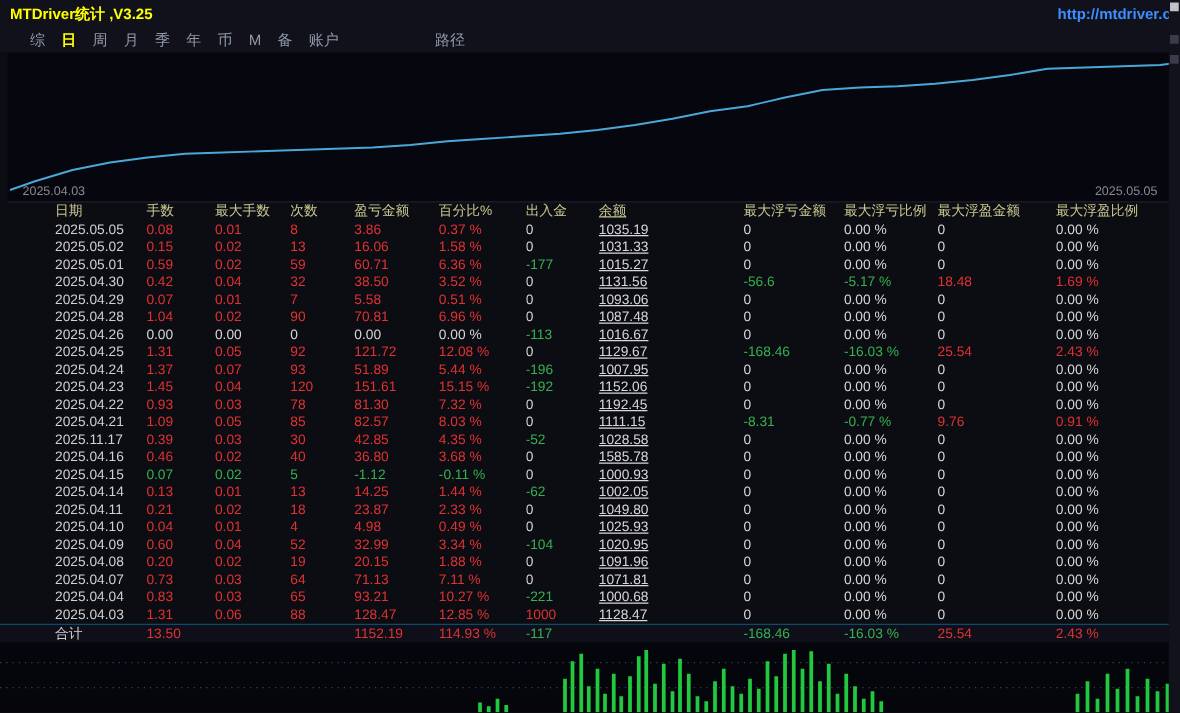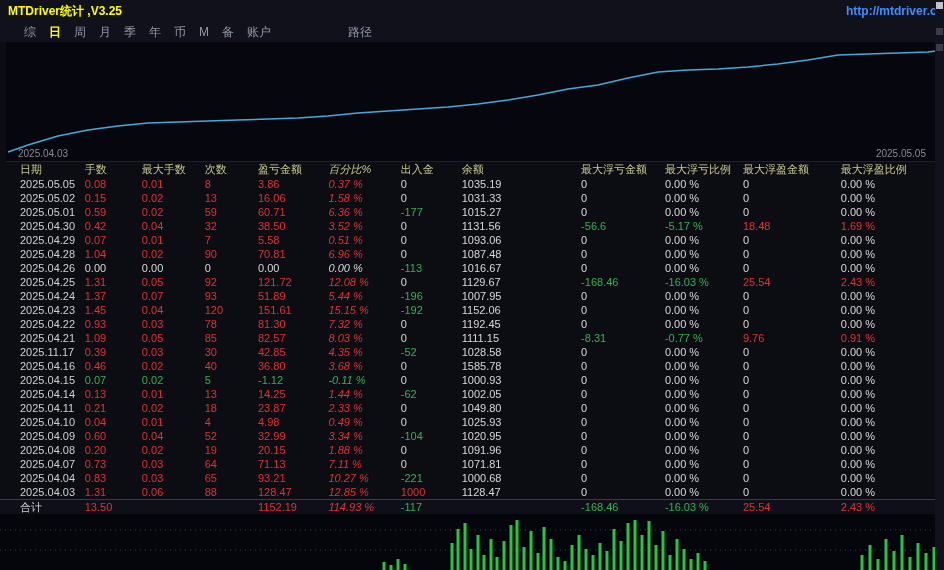--- a/index.html
+++ b/index.html
@@ -27,22 +27,22 @@
   .chart svg{position:absolute;left:0;top:0;width:930px;height:120px;}
   .axis-date{position:absolute;bottom:2px;font-size:10px;color:#8a8a92;}
   .axis-left{left:12px;} .axis-right{right:10px;}
 
   .table{position:absolute;left:0;top:162px;width:936px;font-size:11px;}
   .hrow,.trow{display:flex;align-items:center;height:14px;line-height:14px;white-space:nowrap;}
   .hrow{height:15px;line-height:15px;}
   .trow{cursor:default;}
   .trow.total{height:15px;line-height:15px;background:#0f0f1a;border-top:1px solid #0c4a6e;}
   .cell{display:inline-block;overflow:hidden;}
-  .col0{width:88px;padding-left:20px;} .col1{width:60px;} .col2{width:66px;} .col3{width:56px;}
-  .col4{width:74px;} .col5{width:76px;font-style:italic;} .col6{width:64px;} .col7{width:96px;}
+  .col0{width:88px;padding-left:8px;margin-left:36px;} .col1{width:60px;} .col2{width:66px;} .col3{width:56px;}
+  .col4{width:74px;} .col5{width:76px;} .col6{width:64px;} .col7{width:96px;text-decoration:underline;}
   .col8{width:88px;margin-left:28px;} .col9{width:82px;} .col10{width:86px;} .col11{width:100px;margin-left:16px;}
   .c-head{color:var(--header);}
   .c-date{color:var(--date);}
   .c-red{color:var(--red);}
   .c-green{color:var(--green);}
   .c-white{color:var(--white);}
 
   .histogram{position:absolute;left:0;top:514px;width:936px;height:56px;background:#05050c;}
   .histogram svg{position:absolute;left:0;top:0;width:936px;height:56px;}
 

